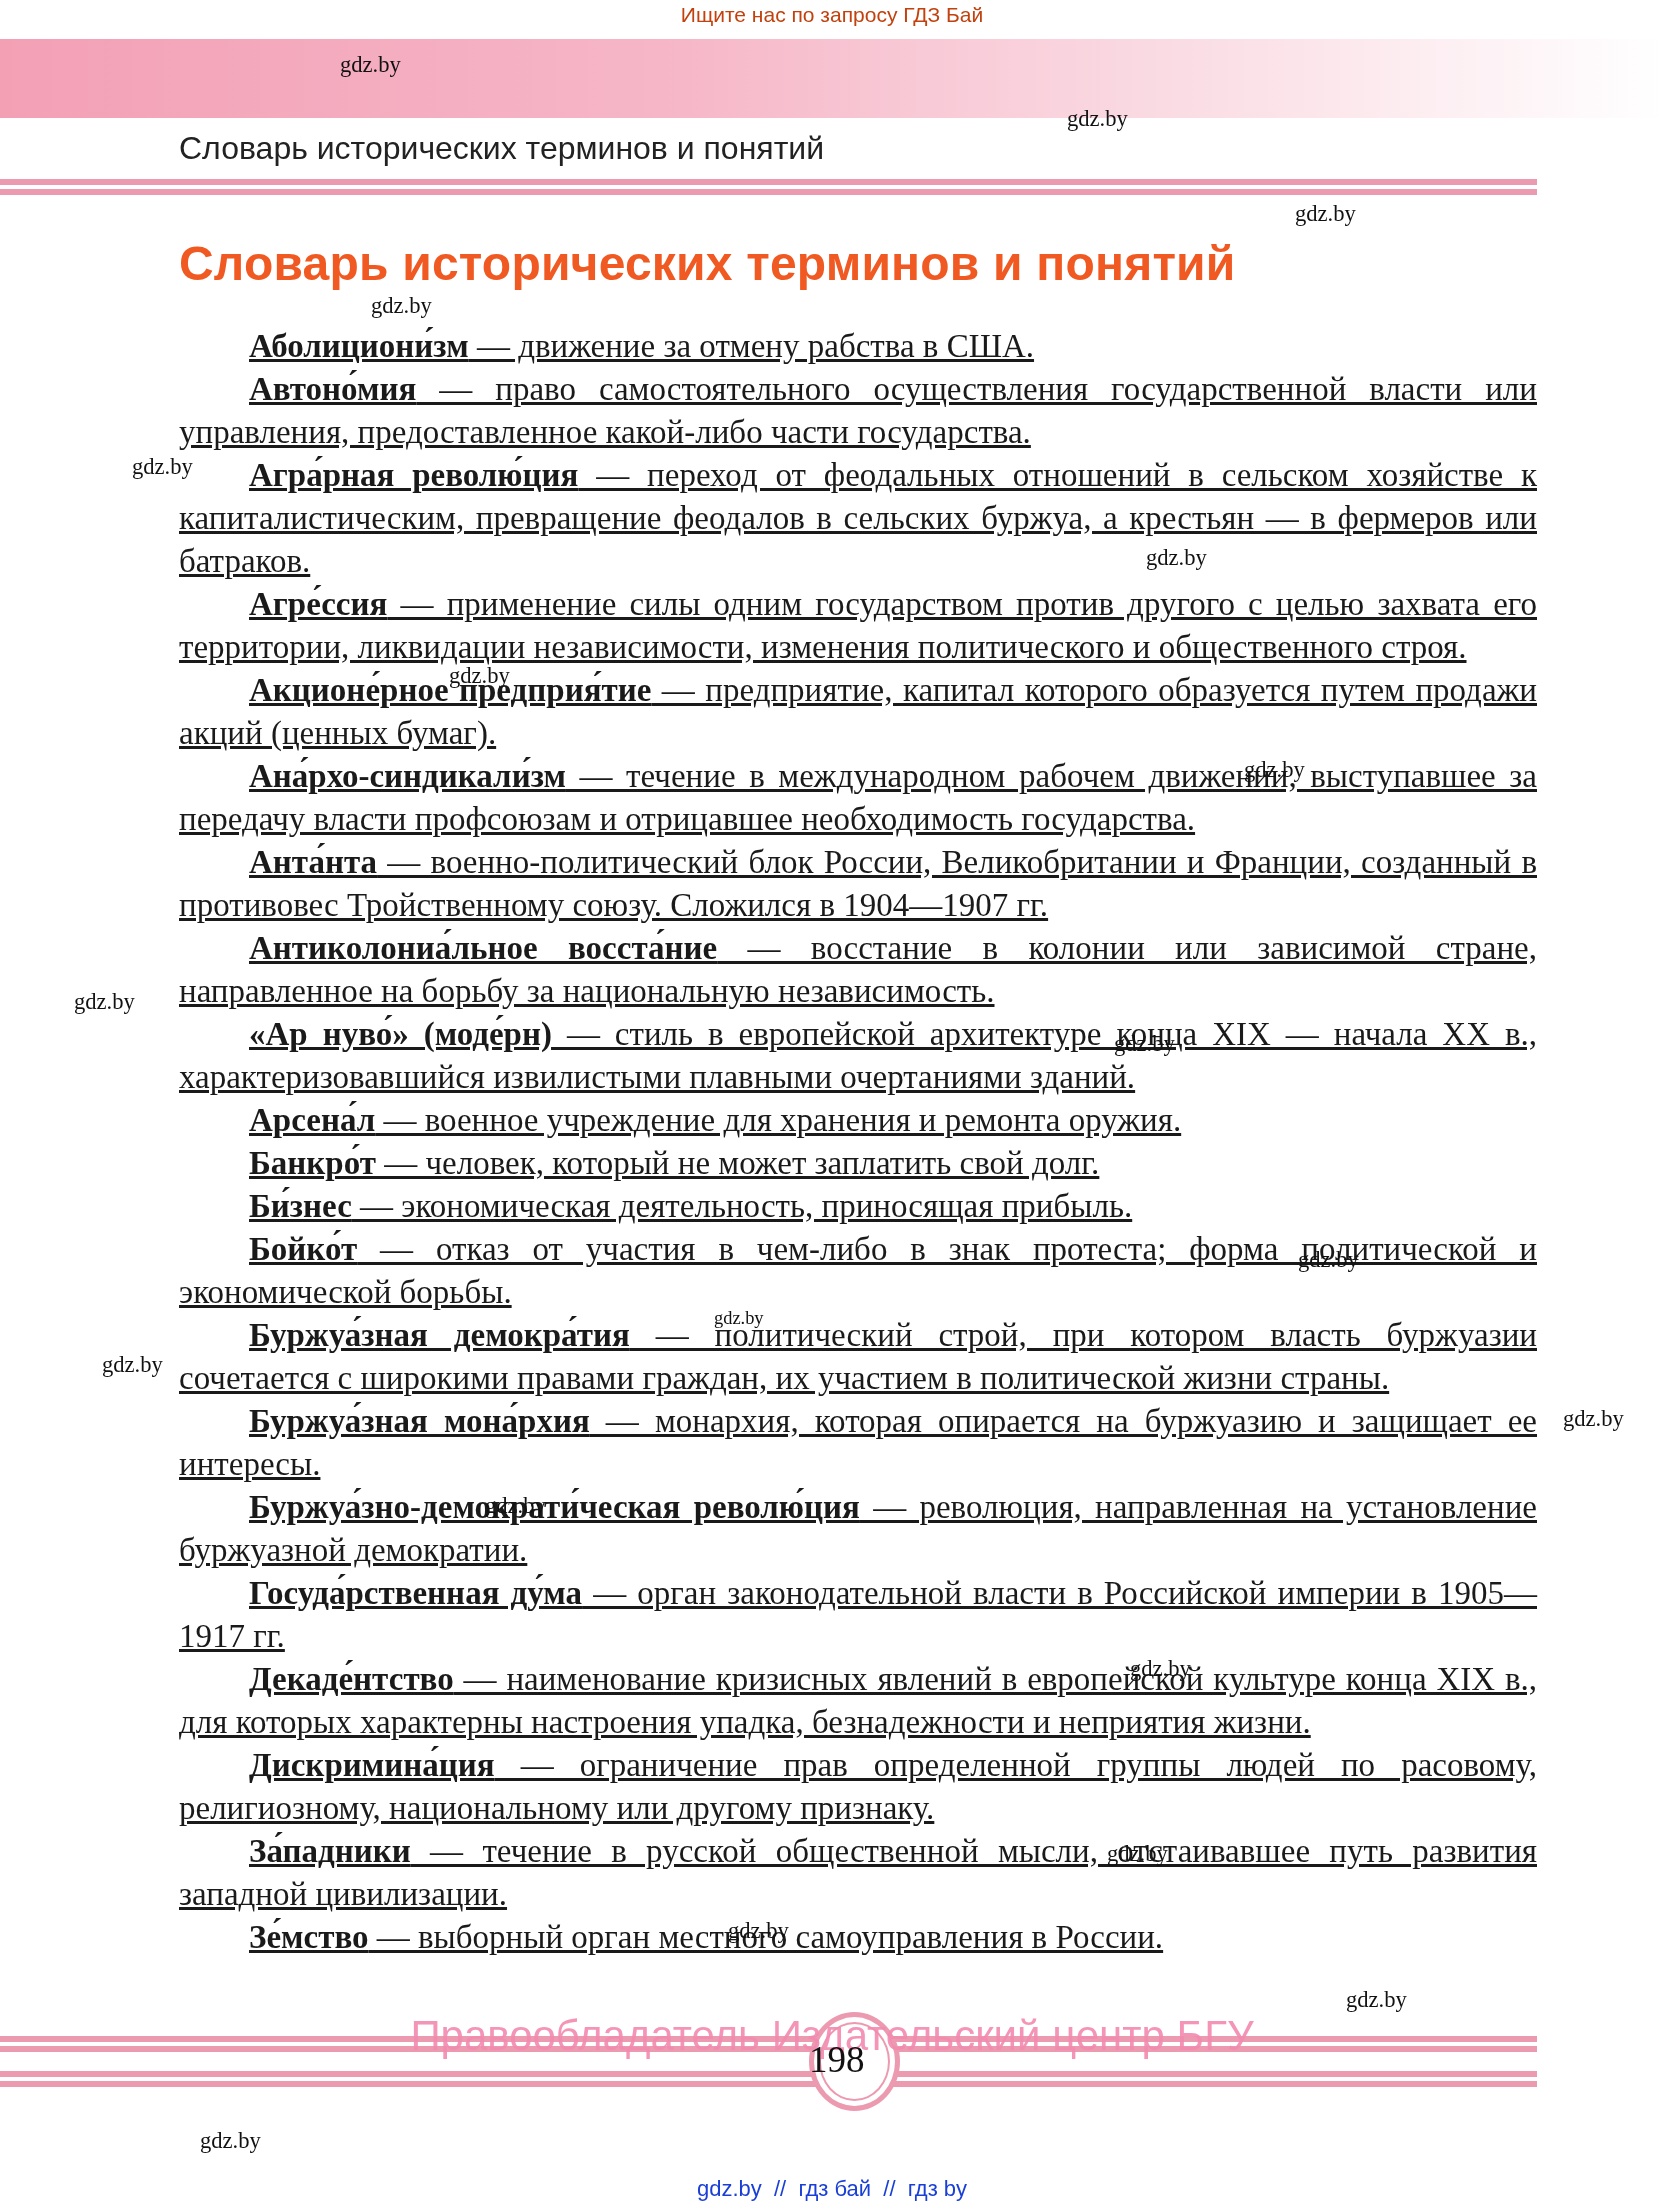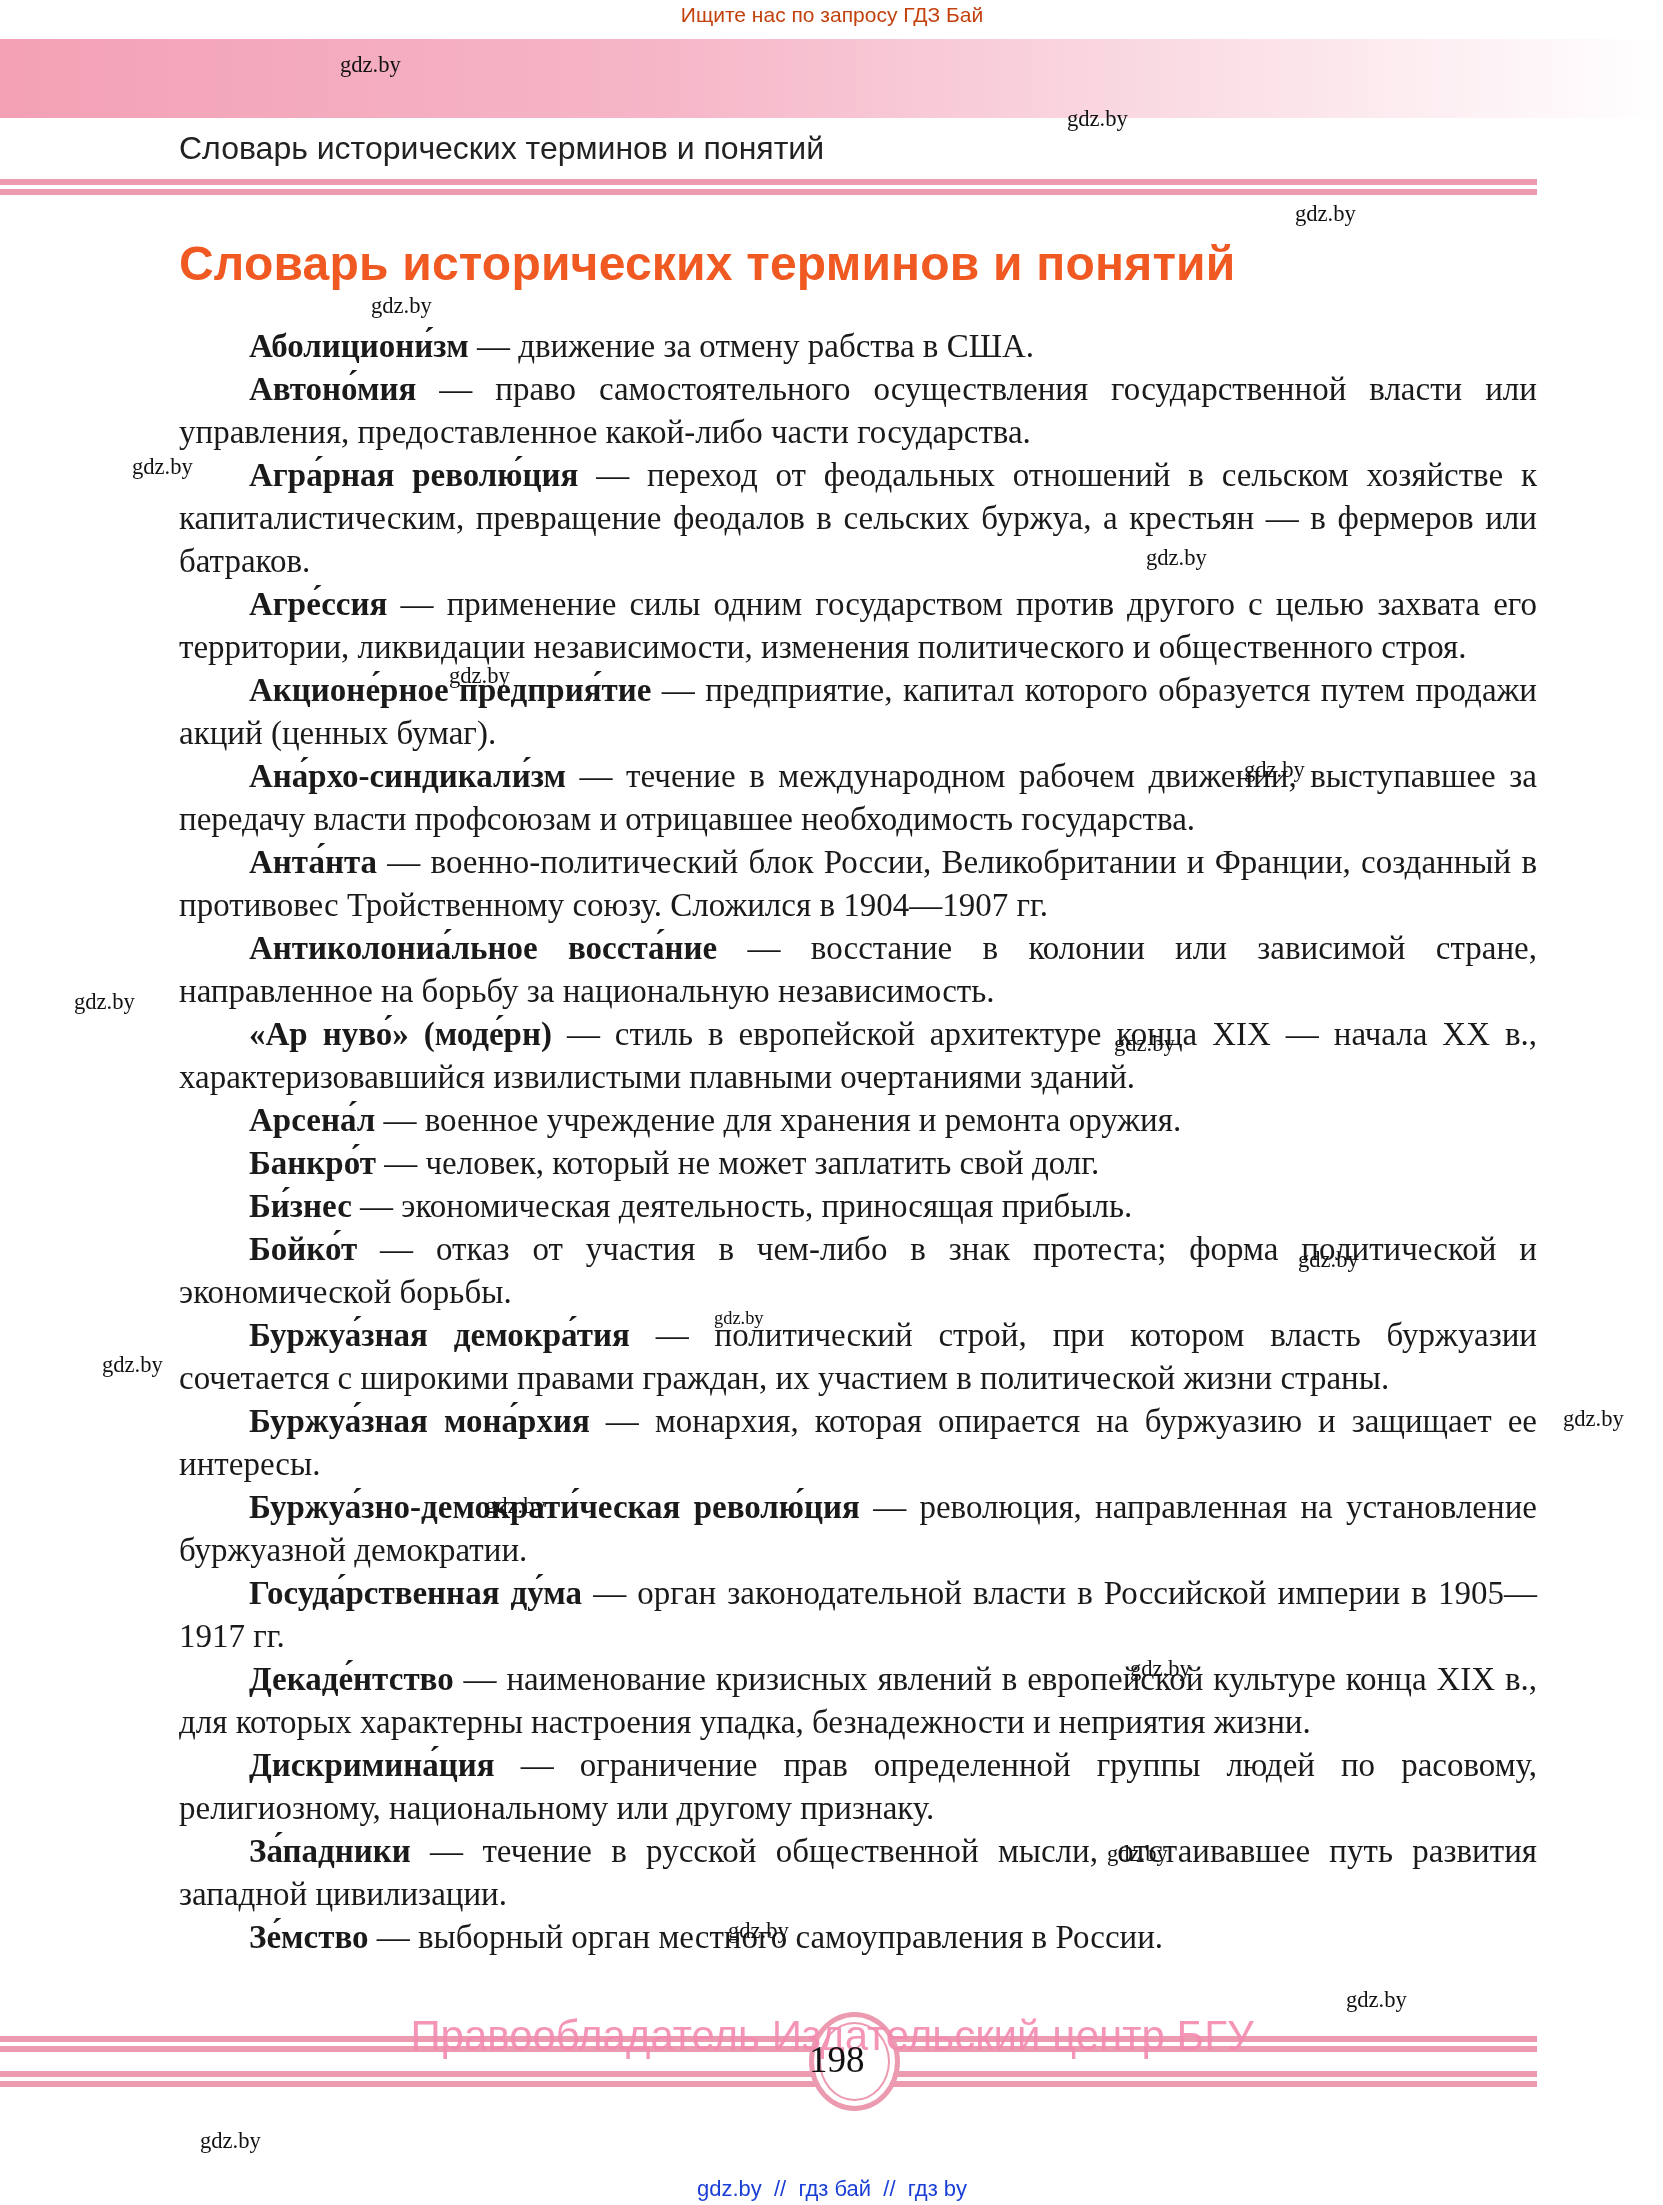--- a/index.html
+++ b/index.html
@@ -9,21 +9,21 @@
 
   .header-band { position: absolute; top: 39px; left: 0; width: 1664px; height: 79px;
     background: linear-gradient(to right, #f3a0b5 0%, #f6b6c8 40%, #fadbe3 70%, #ffffff 100%); }
 
   .running-head { position: absolute; top: 130px; left: 179px; font-family: "Liberation Sans", sans-serif; font-size: 32px; color: #222; }
 
   .rule { position: absolute; left: 0; width: 1537px; height: 5.9px; background: #ec9ab0; }
 
   .page-title { position: absolute; top: 236px; left: 179px; font-family: "Liberation Sans", sans-serif; font-weight: bold; font-size: 48px; color: #f05a22; letter-spacing: 0.2px; }
 
-  .glossary { position: absolute; top: 325px; left: 179px; width: 1358px; font-size: 33px; line-height: 43px; text-align: justify; }
+  .glossary { position: absolute; top: 325px; left: 179px; width: 1358px; font-size: 33px; line-height: 43px; text-align: justify; text-decoration: underline; }
   .entry { margin: 0; text-indent: 70px; }
   .term { font-weight: bold; font-family: "Liberation Serif", serif; }
 
   .wm { position: absolute; font-family: Liberation Serif, serif; font-size: 22.6px; color: #111; }
   .rights { position: absolute; top: 2012px; left: 0; width: 1664px; text-align: center; font-family: "Liberation Sans", sans-serif; font-size: 42px; color: #f38ab0; opacity: 0.9; }
   .page-circle { position: absolute; top: 2012px; left: 809px; width: 91px; height: 99px; border-radius: 50%; border: 5.9px solid #ec9ab0; background: #fff; box-sizing: border-box; }
   .page-circle-inner { position: absolute; top: 5px; left: 5px; right: 5px; bottom: 5px; border-radius: 50%; border: 2.5px solid #ec9ab0; }
   .page-num { position: absolute; top: 2038px; left: 809px; width: 84px; font-family: "Liberation Serif", serif; font-size: 37px; color: #111; }
 
   .bottom-links { position: absolute; top: 2168px; left: 0; width: 1664px; text-align: center; font-family: "Liberation Sans", sans-serif; font-size: 22px; color: #1a3fd6; }

